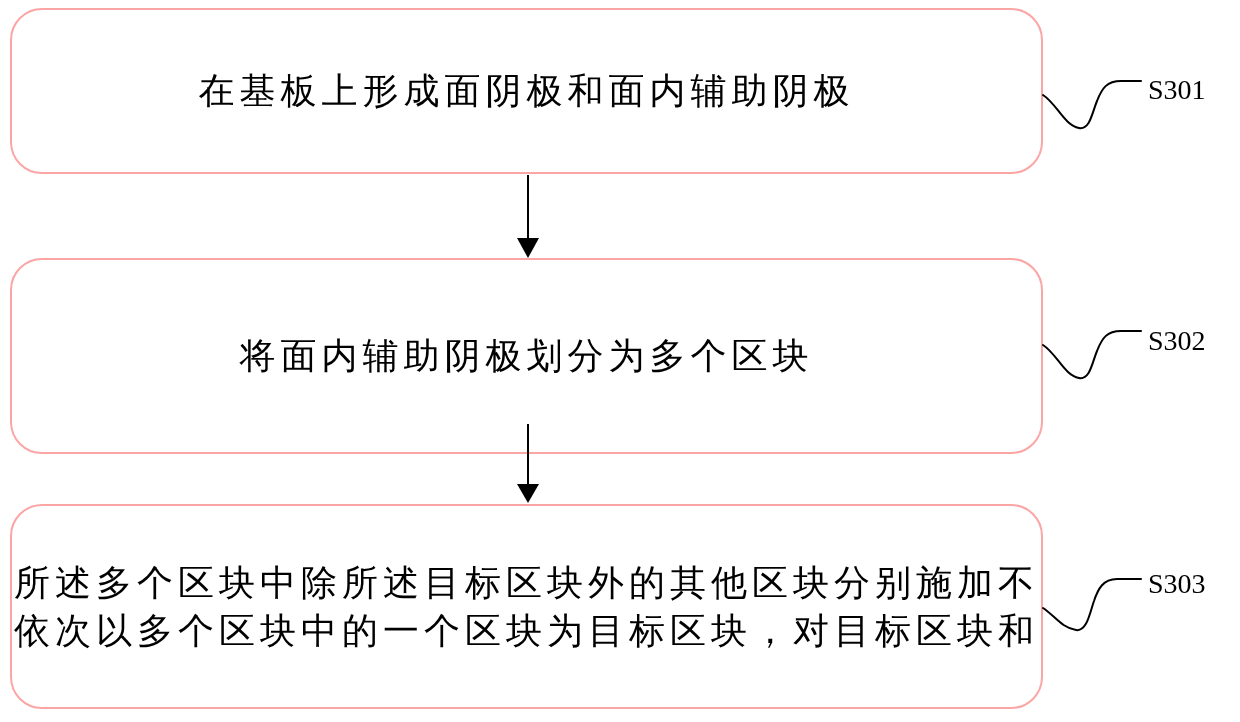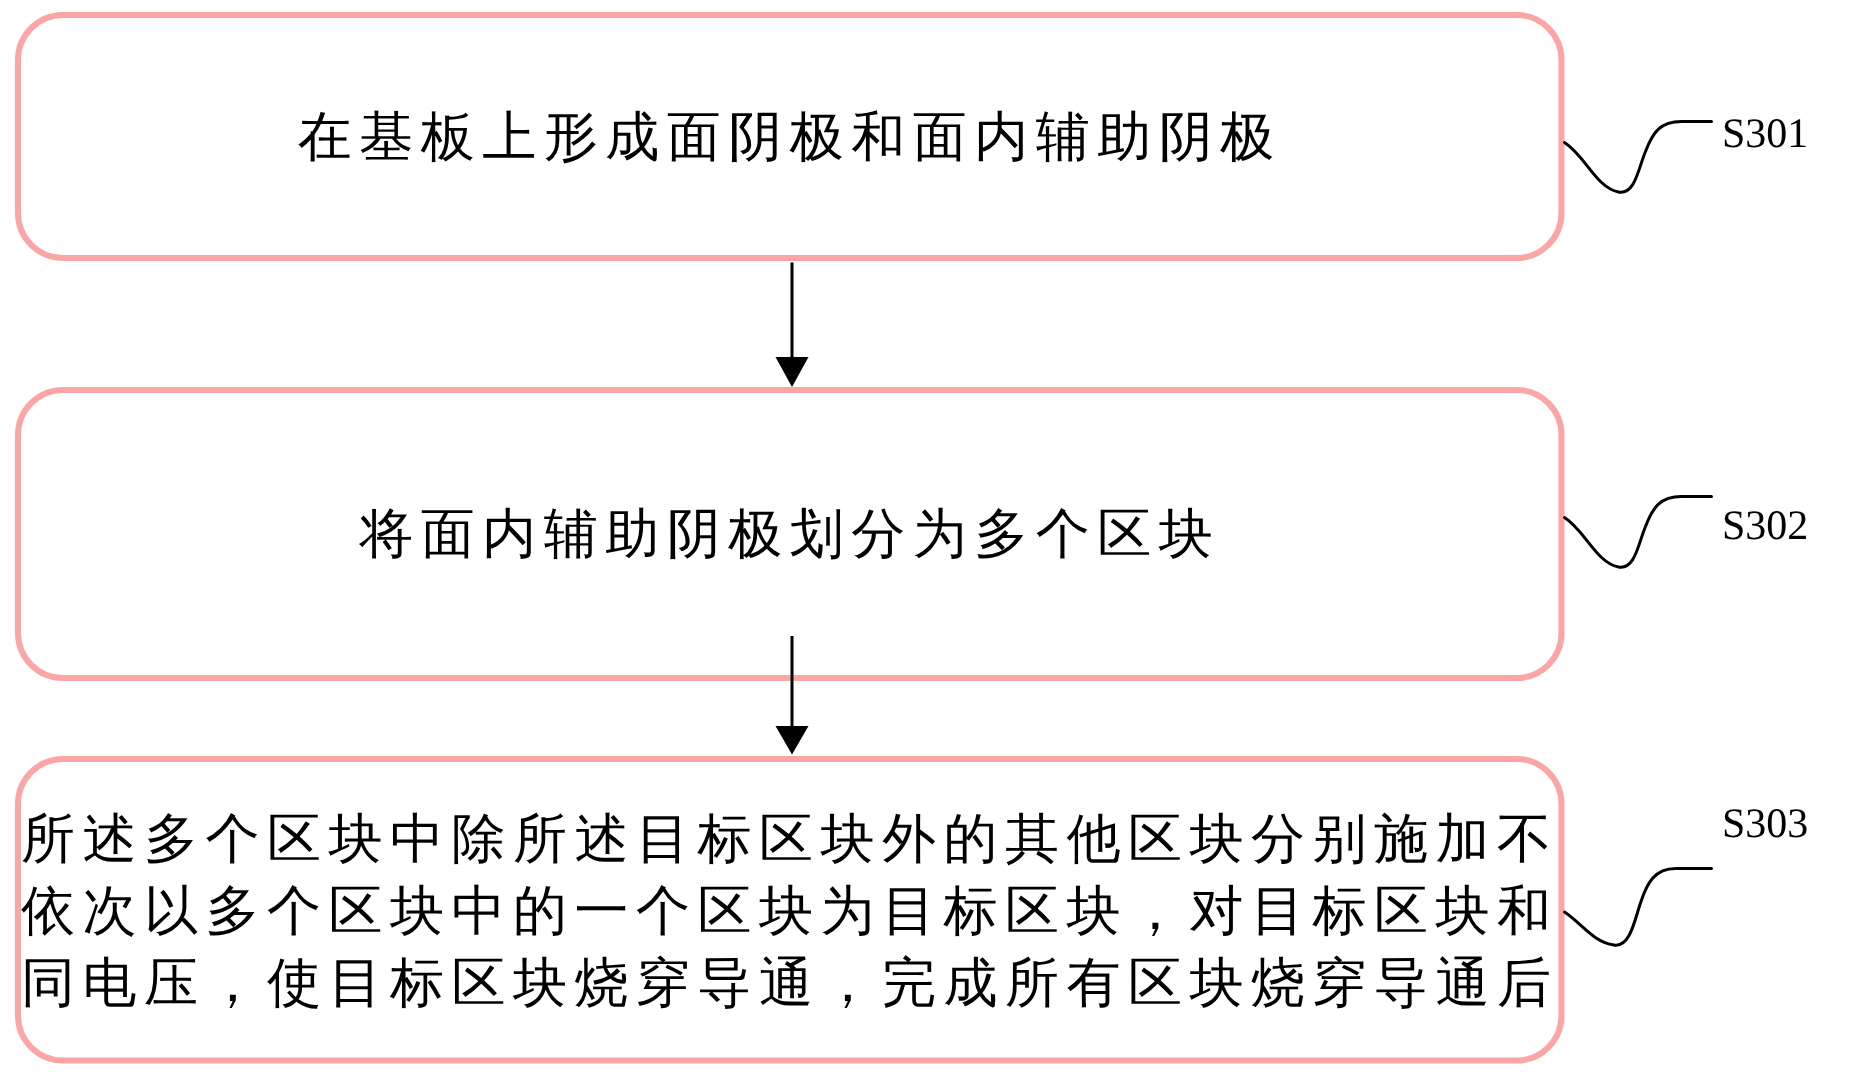--- a/index.html
+++ b/index.html
@@ -13,21 +13,21 @@
     position: relative;
     overflow: hidden;
     font-family: "Liberation Serif", "DejaVu Serif", serif;
     color: #000;
   }
   .flow-box {
     position: absolute;
     left: 10px;
     width: 1033px;
     box-sizing: border-box;
-    border: 4px solid #fca5a5;
+    border: 2px solid #fca5a5;
     border-radius: 32px;
     background: #ffffff;
     display: flex;
     flex-direction: column;
     align-items: center;
     justify-content: center;
     font-size: 36px;
     letter-spacing: 5px;
     line-height: 48px;
     text-align: center;
@@ -42,22 +42,22 @@
   .step-label {
     position: absolute;
     left: 1148px;
     width: 90px;
     font-size: 28px;
     line-height: 38px;
     letter-spacing: 0;
     white-space: nowrap;
   }
   #label-s301 { top: 71px; }
-  #label-s302 { top: 332px; }
-  #label-s303 { top: 531px; }
+  #label-s302 { top: 322px; }
+  #label-s303 { top: 565px; }
 
   #connector-layer {
     position: absolute;
     top: 0;
     left: 0;
     width: 1240px;
     height: 722px;
     pointer-events: none;
   }
 </style>
@@ -68,21 +68,20 @@
   <div class="box-line">在基板上形成面阴极和面内辅助阴极</div>
 </div>
 
 <div class="flow-box" id="box-step2">
   <div class="box-line">将面内辅助阴极划分为多个区块</div>
 </div>
 
 <div class="flow-box" id="box-step3">
   <div class="box-line">所述多个区块中除所述目标区块外的其他区块分别施加不</div>
   <div class="box-line">依次以多个区块中的一个区块为目标区块，对目标区块和</div>
-  <div class="box-line">同电压，使目标区块烧穿导通，完成所有区块烧穿导通后</div>
 </div>
 
 <div class="step-label" id="label-s301">S301</div>
 <div class="step-label" id="label-s302">S302</div>
 <div class="step-label" id="label-s303">S303</div>
 
 <svg id="connector-layer" viewBox="0 0 1240 722" xmlns="http://www.w3.org/2000/svg">
 
   <g>
     <line x1="528" y1="175" x2="528" y2="240" stroke="#000" stroke-width="2"></line>

